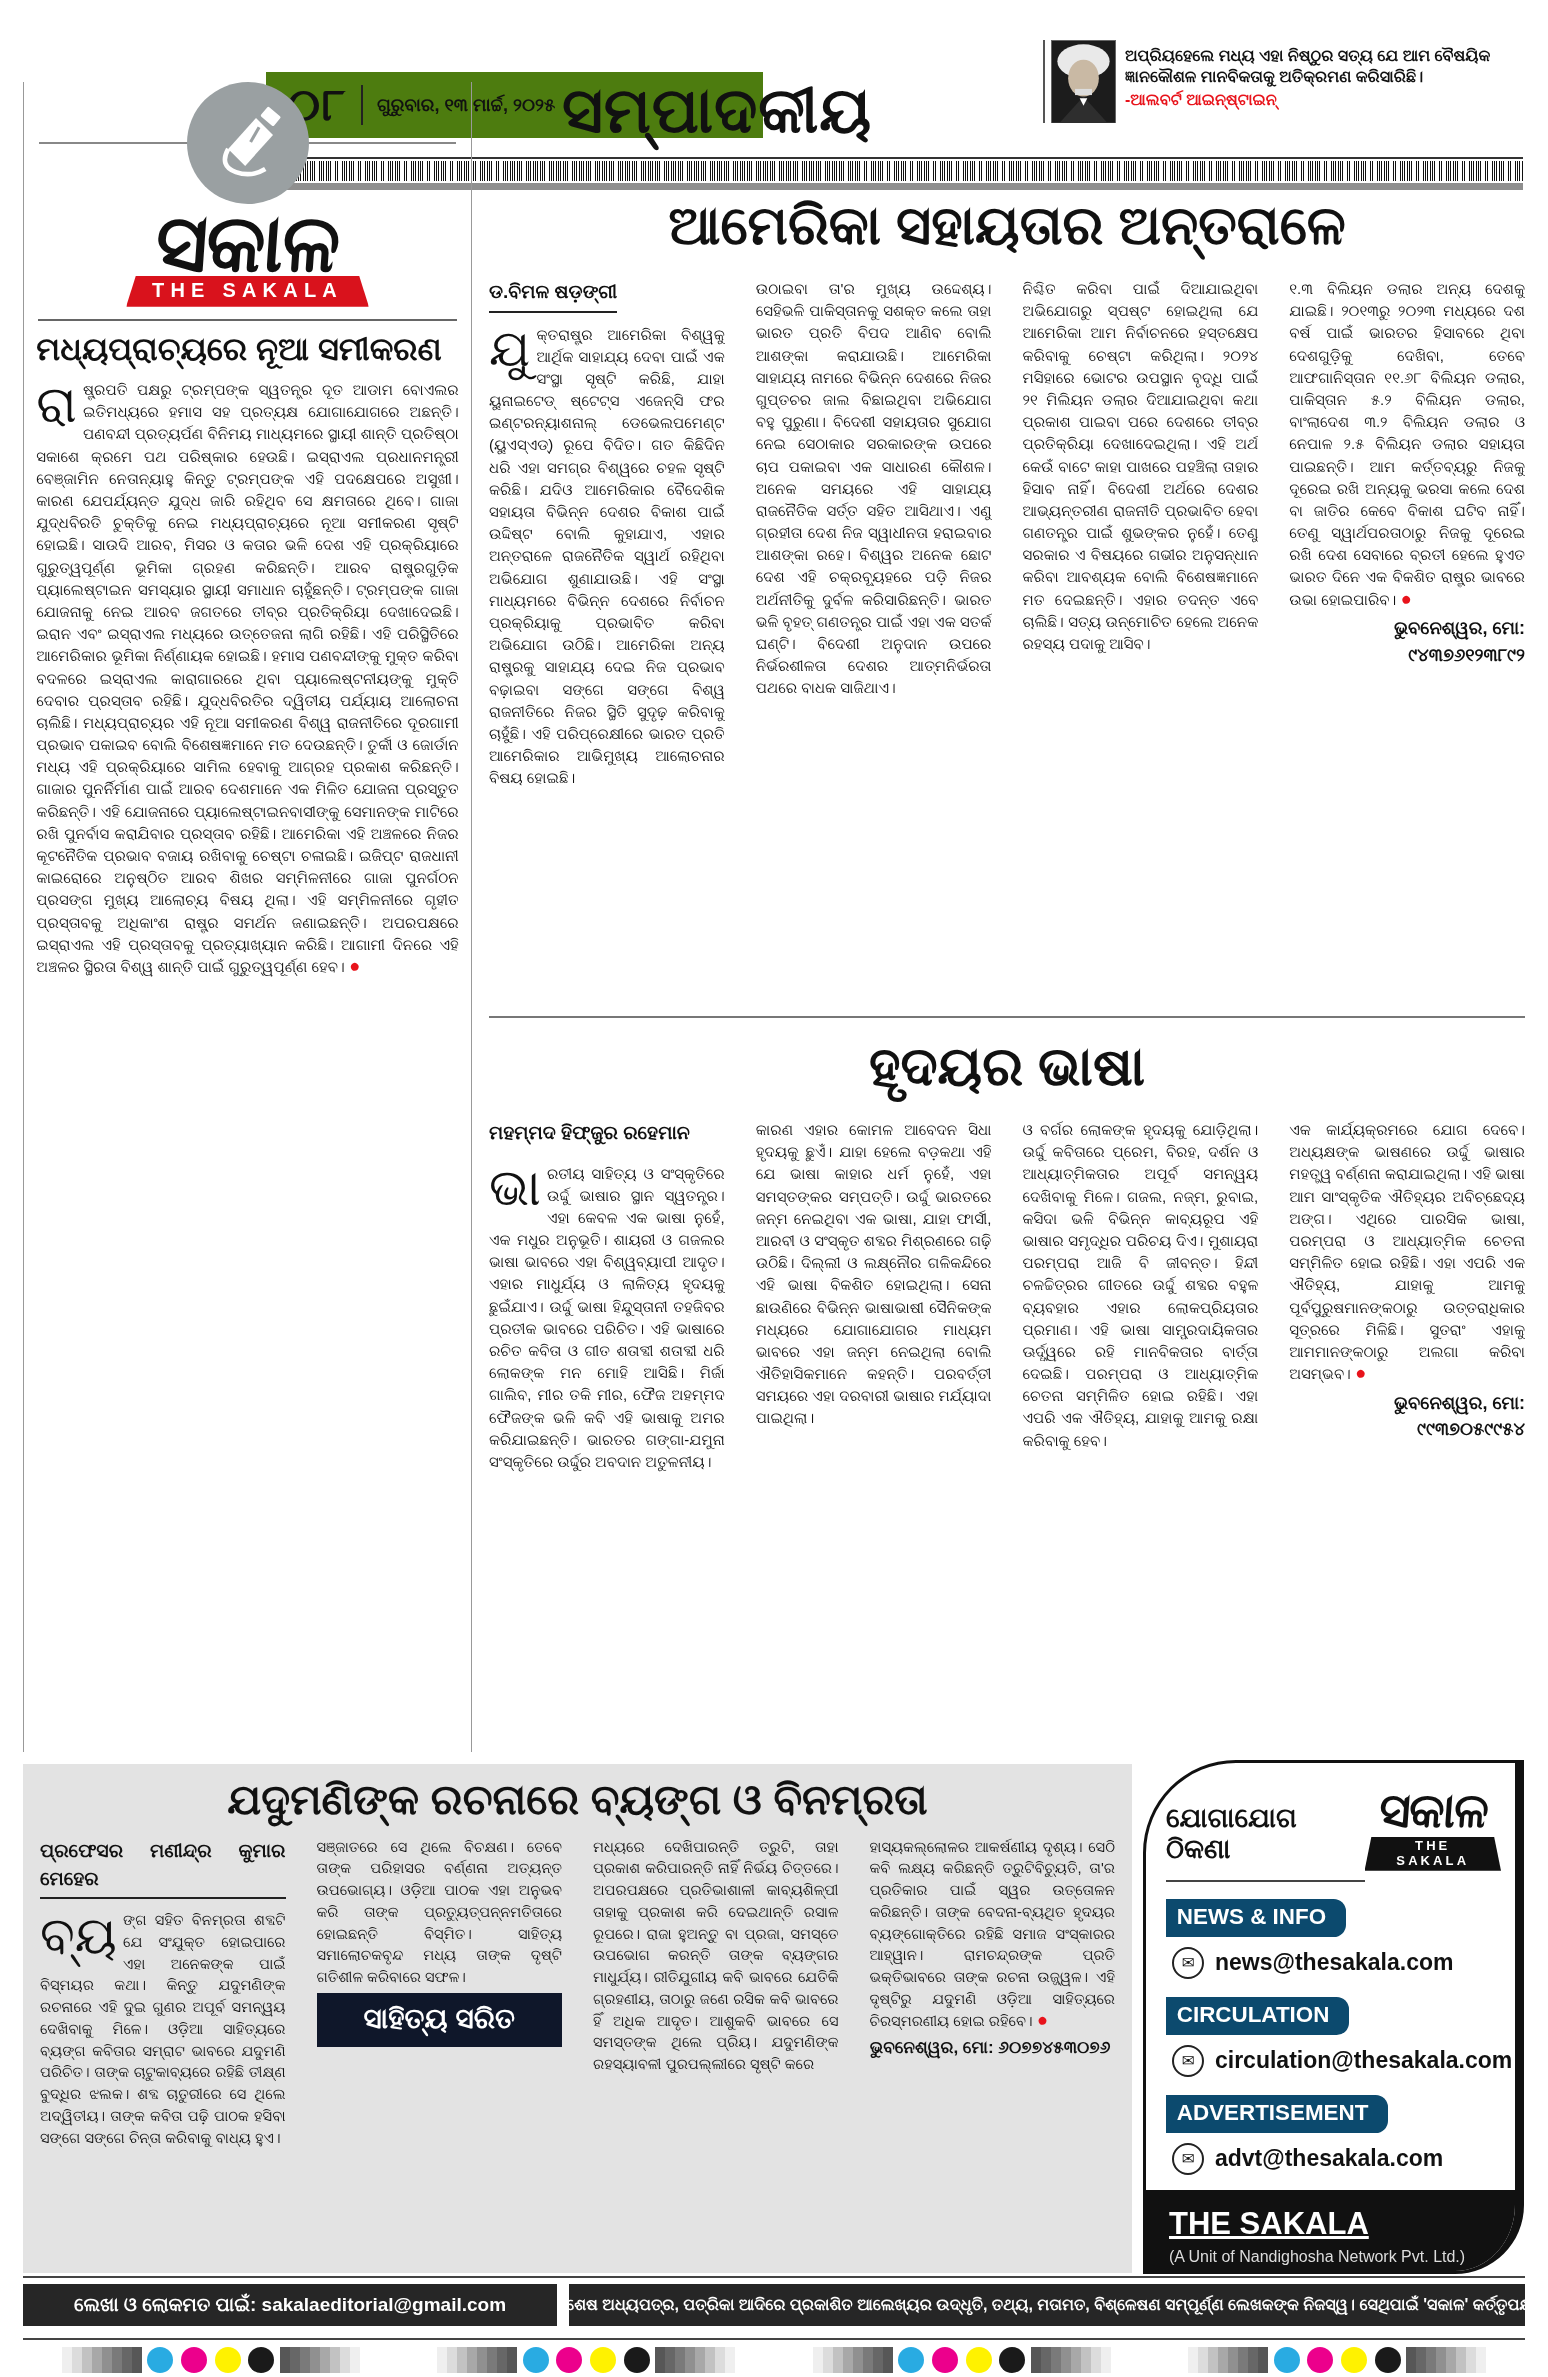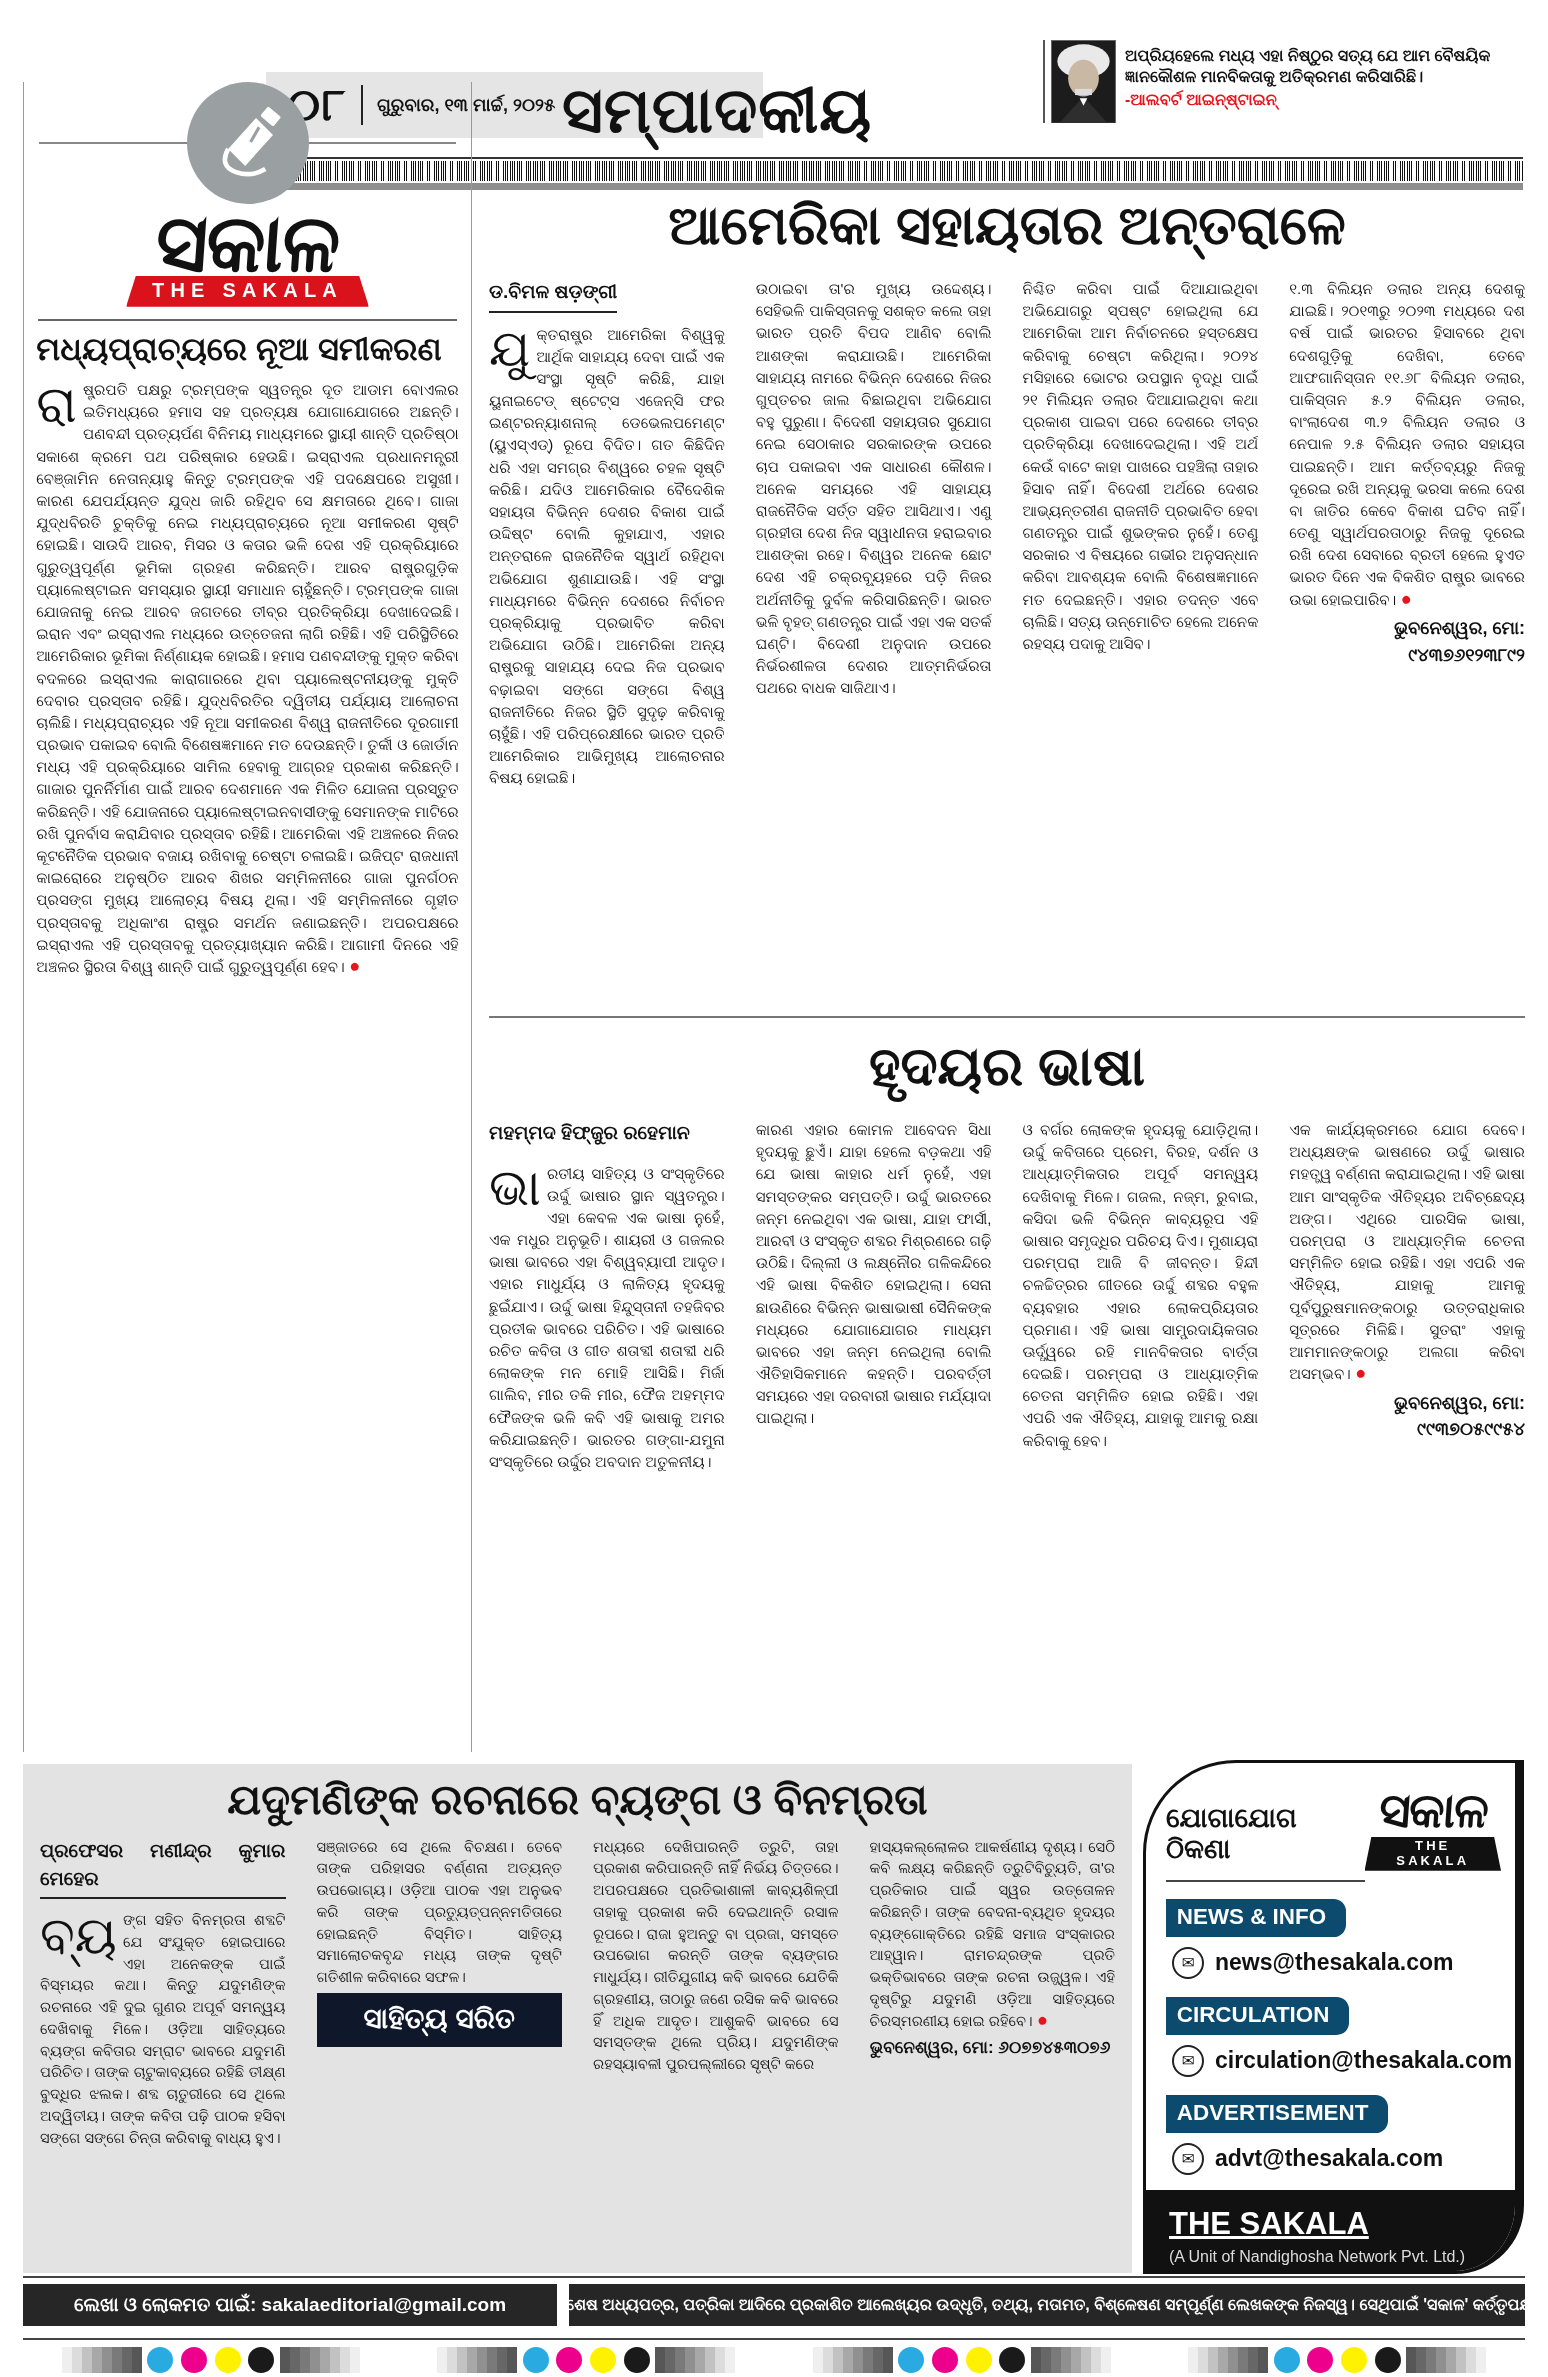--- a/index.html
+++ b/index.html
@@ -1,21 +1,21 @@
 <!DOCTYPE html>
 <html style="font-size:12.3px"><head>
 <meta charset="utf-8">
 <style>
   * { margin:0; padding:0; box-sizing:border-box; }
   body { background:#fff; font-family:"Liberation Sans","DejaVu Sans",sans-serif; }
   .page { position:relative; width:1548px; height:2377px; background:#fff; overflow:hidden; color:#111; }
 
   
   .pagenum-box { position:absolute; left:266px; top:72px; width:497px; height:66px;
-    background:#e5e5e5; display:flex; align-items:center; padding-left:21.6px; }
+    background:#4d7c0f; display:flex; align-items:center; padding-left:21.6px; }
   .pagenum { font-size:45px; font-weight:bold; letter-spacing:1.5px; }
   .pagenum-sep { width:2.3px; height:40px; background:#222; margin:0 14px; }
   .page-date { font-size:18px; font-weight:bold; }
   .section-title { position:absolute; left:478px; top:74px; width:478px; text-align:center;
     font-size:63px; font-weight:800; letter-spacing:0.8px; }
   .quote-wrap { position:absolute; left:1043px; top:40px; width:501px; display:flex; }
   .quote-rule { width:1.5px; background:#555; margin-right:6.2px; }
   .quote-photo { width:65px; height:83px; background:#1b1b1b; border:0.8px solid #666; flex:0 0 auto; }
   .quote-text-wrap { padding-left:9.3px; padding-top:4.6px; }
   .quote-text { font-size:16px; font-weight:bold; line-height:1.35; width:416px; }

